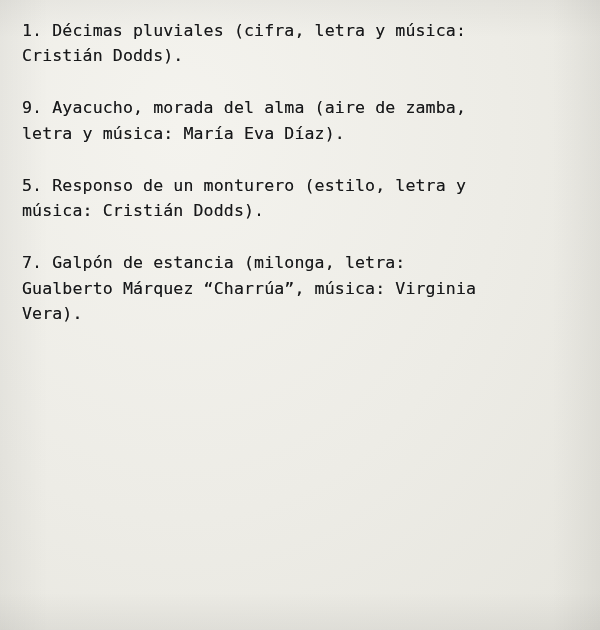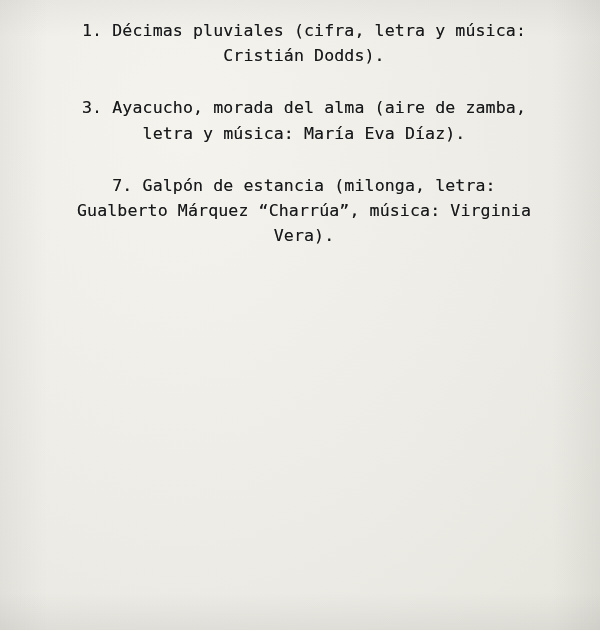--- a/index.html
+++ b/index.html
@@ -14,22 +14,21 @@
     overflow: hidden;
   }
   
   .page {
     position: relative;
     width: 600px;
     height: 630px;
     background:
       radial-gradient(ellipse at 30% 20%, #f4f3ee 0%, #edece6 55%, #e6e5de 100%);
     box-sizing: border-box;
-    padding: 18px 26px 10px 34px;
-    text-align: center;
+    padding: 18px 26px 10px 22px;
   }
   .page::after {
     content: "";
     position: absolute;
     inset: 0;
     pointer-events: none;
     background:
       linear-gradient(90deg, rgba(0,0,0,0.045) 0%, rgba(0,0,0,0) 8%, rgba(0,0,0,0) 92%, rgba(0,0,0,0.05) 100%),
       linear-gradient(180deg, rgba(0,0,0,0.04) 0%, rgba(0,0,0,0) 6%, rgba(0,0,0,0) 94%, rgba(0,0,0,0.05) 100%);
   }
@@ -50,19 +49,21 @@
     margin-bottom: 16px;
   }
 </style>
 </head>
 <body>
 
 <div class="page">
   <div class="track-list">
     <p class="track">1. Décimas pluviales (cifra, letra y música:
 Cristián Dodds).</p>
-    <p class="track">3. Ayacucho, morada del alma (aire de zamba,
+    <p class="track">9. Ayacucho, morada del alma (aire de zamba,
 letra y música: María Eva Díaz).</p>
+    <p class="track">5. Responso de un monturero (estilo, letra y
+música: Cristián Dodds).</p>
     <p class="track">7. Galpón de estancia (milonga, letra:
 Gualberto Márquez “Charrúa”, música: Virginia
 Vera).</p>
   </div>
 </div>
 
 </body></html>

